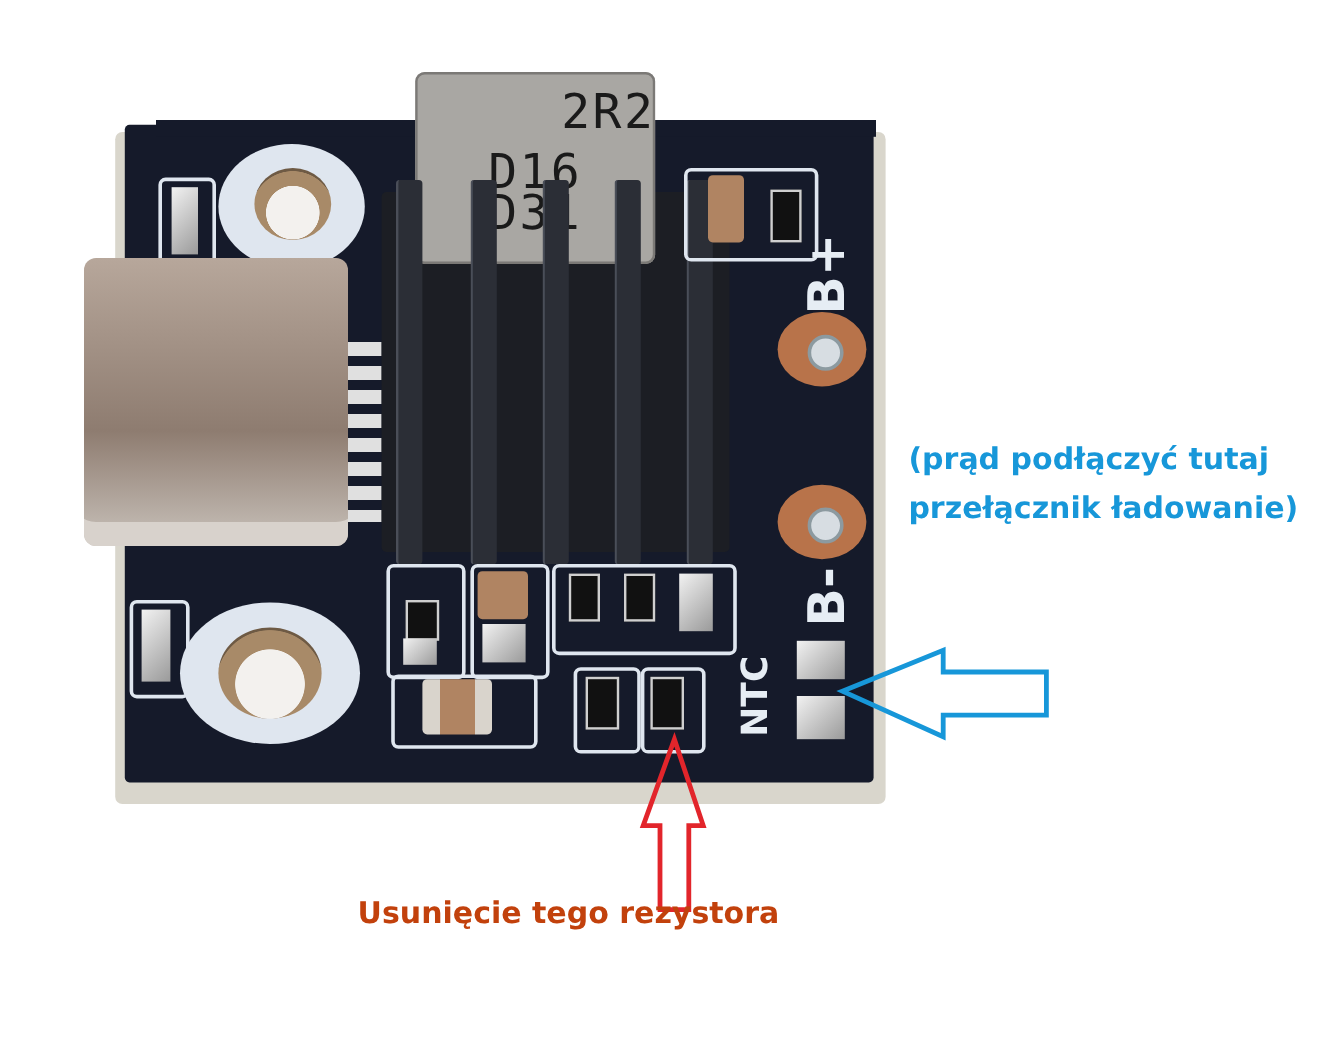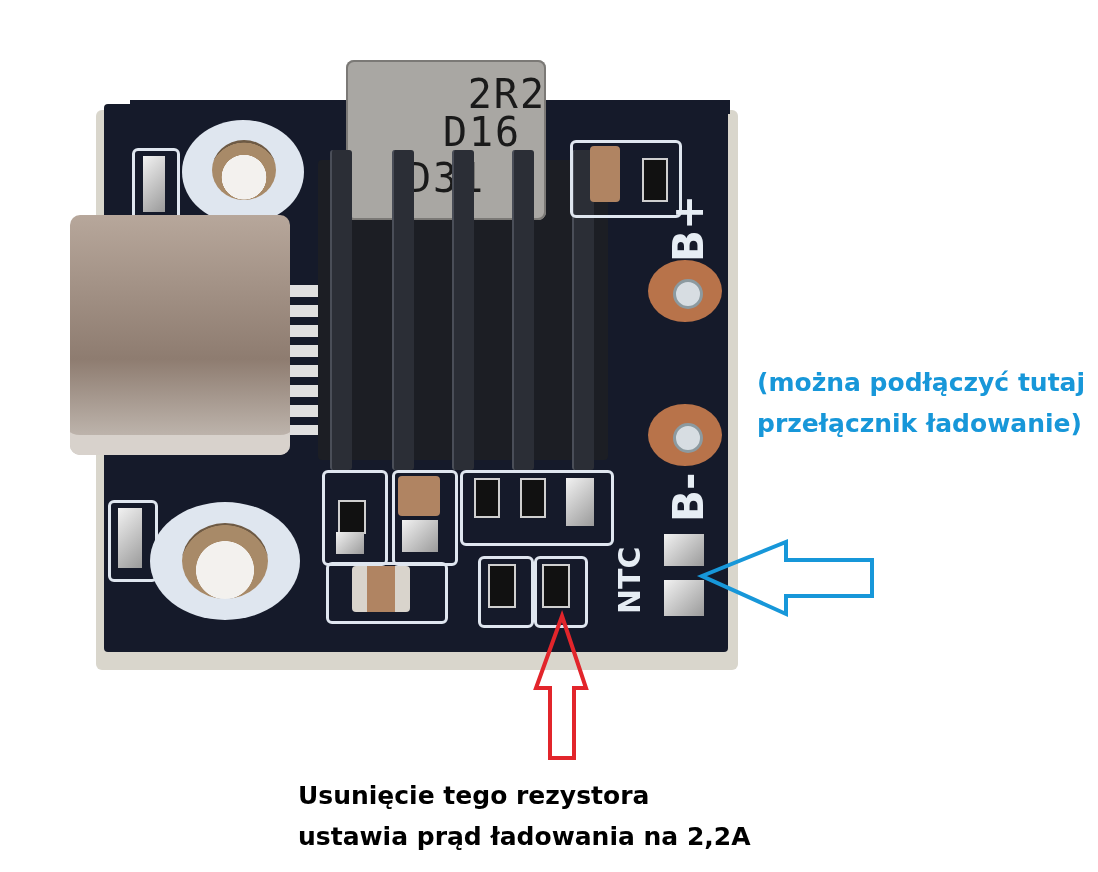--- a/index.html
+++ b/index.html
@@ -18,21 +18,21 @@
   .copper-pad{position:absolute;border-radius:50%;background:#b8734a;}
   .copper-pad .c{position:absolute;left:50%;top:50%;width:24px;height:24px;margin:-12px 0 0 -12px;border-radius:50%;background:#d7dde2;border:3px solid #8c9aa0;}
   .inductor{position:absolute;left:346px;top:60px;width:200px;height:160px;background:#a9a7a3;border-radius:8px;box-shadow:inset 0 0 0 2px #7b7976;}
   .inductor-text{position:absolute;left:0;width:100%;text-align:center;font-family:"DejaVu Sans Mono","Liberation Mono",monospace;font-size:40px;letter-spacing:2px;color:#1a1a1a;line-height:40px;}
   .heatsink{position:absolute;left:318px;top:160px;width:290px;height:300px;background:#1c1e24;border-radius:4px;}
   .fin{position:absolute;top:150px;width:20px;height:320px;background:#2b2e36;border-left:2px solid #4a4e58;border-radius:3px;}
   .usb{position:absolute;left:70px;top:215px;width:220px;height:240px;background:linear-gradient(180deg,#b7a79b,#8e7c70 60%,#c9c2bb);border-radius:10px;box-shadow:inset 0 -30px 0 -10px #d8d2cc;}
   .silk-label{position:absolute;color:#e6edf4;font-weight:bold;font-family:"DejaVu Sans","Liberation Sans",sans-serif;}
   .note{position:absolute;font-family:"DejaVu Sans","Liberation Sans",sans-serif;font-weight:bold;white-space:nowrap;}
   .note-blue{color:#1797d9;font-size:25px;line-height:41px;left:757px;top:362px;}
-  .note-red{color:#000000;font-size:25px;line-height:41px;left:298px;top:775px;}
+  .note-red{color:#c2410c;font-size:25px;line-height:41px;left:298px;top:740px;}
   .note-line{display:block;}
 </style>
 </head>
 <body>
 
 <div>
   <div class="board-edge"></div>
   <div class="board"></div>
   <div class="board-top-notch"></div>
 
@@ -45,21 +45,21 @@
   <div class="pad" style="left:143px;top:156px;width:22px;height:56px;"></div>
   <div class="silk-box" style="left:108px;top:500px;width:44px;height:76px;"></div>
   <div class="pad" style="left:118px;top:508px;width:24px;height:60px;"></div>
 
   <div class="usb"></div>
   <div class="pad" style="left:290px;top:285px;width:28px;height:150px;background:repeating-linear-gradient(180deg,#e0e0e0 0 12px,#151a2a 12px 20px);"></div>
 
   <div class="heatsink"></div>
   <div class="inductor">
     <div class="inductor-text" style="top:14px;text-align:right;">2R2</div>
-    <div class="inductor-text" style="top:52px;margin-left:36px;">D16</div>
+    <div class="inductor-text" style="top:64px;">D16</div>
     <div class="inductor-text" style="top:98px;">D31</div>
   </div>
   <div class="fin" style="left:330px;"></div>
   <div class="fin" style="left:392px;"></div>
   <div class="fin" style="left:452px;"></div>
   <div class="fin" style="left:512px;"></div>
   <div class="fin" style="left:572px;"></div>
 
   <div class="silk-box" style="left:570px;top:140px;width:106px;height:72px;"></div>
   <div class="cap" style="left:590px;top:146px;width:30px;height:56px;"></div>
@@ -91,26 +91,25 @@
       <div class="c"></div>
     </div>
   <div class="silk-label" style="left:664px;top:210px;font-size:42px;transform:rotate(-90deg);transform-origin:left top;top:262px;">B+</div>
   <div class="silk-label" style="left:664px;top:522px;font-size:42px;transform:rotate(-90deg);transform-origin:left top;">B-</div>
   <div class="silk-label" style="left:612px;top:614px;font-size:30px;transform:rotate(-90deg);transform-origin:left top;">NTC</div>
   <div class="pad" style="left:664px;top:534px;width:40px;height:32px;"></div>
   <div class="pad" style="left:664px;top:580px;width:40px;height:36px;"></div>
 </div>
 
 <div class="note note-blue">
-  <span class="note-line">(można podłączyć tutaj</span>
+  <span class="note-line">(prąd podłączyć tutaj</span>
   <span class="note-line">przełącznik ładowanie)</span>
 </div>
 <svg class="abs" style="left:690px;top:530px;" width="200" height="100" viewBox="0 0 200 100">
   <polygon points="12,46 96,12 96,30 182,30 182,66 96,66 96,84" fill="none" stroke="#1797d9" stroke-width="4" stroke-linejoin="miter"></polygon>
 </svg>
 
 <svg class="abs" style="left:520px;top:600px;" width="90" height="170" viewBox="0 0 90 170">
   <polygon points="42,16 66,88 54,88 54,158 30,158 30,88 16,88" fill="none" stroke="#e2252b" stroke-width="4" stroke-linejoin="miter"></polygon>
 </svg>
 <div class="note note-red">
   <span class="note-line">Usunięcie tego rezystora</span>
-  <span class="note-line">ustawia prąd ładowania na 2,2A</span>
 </div>
 
 </body></html>

